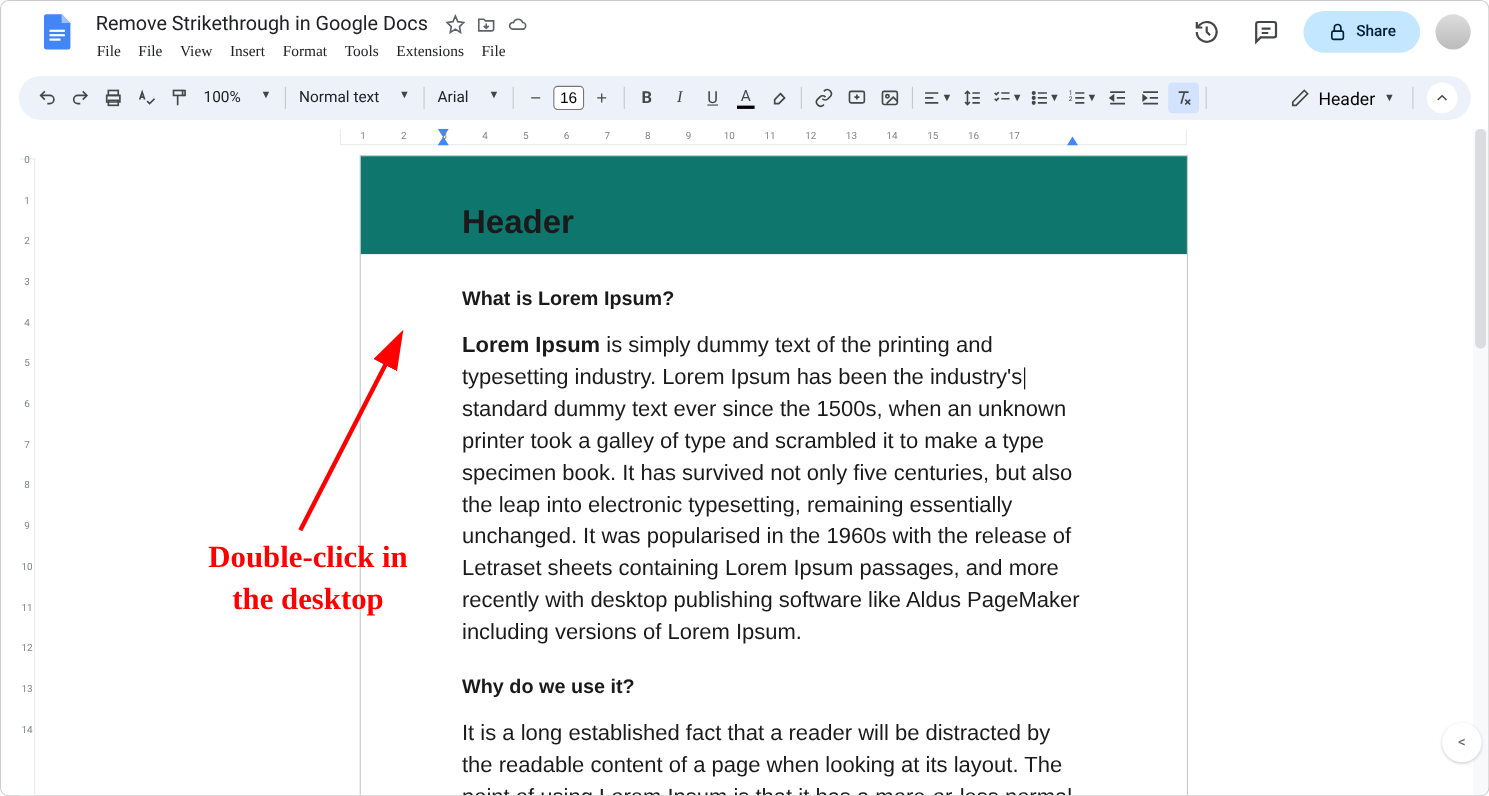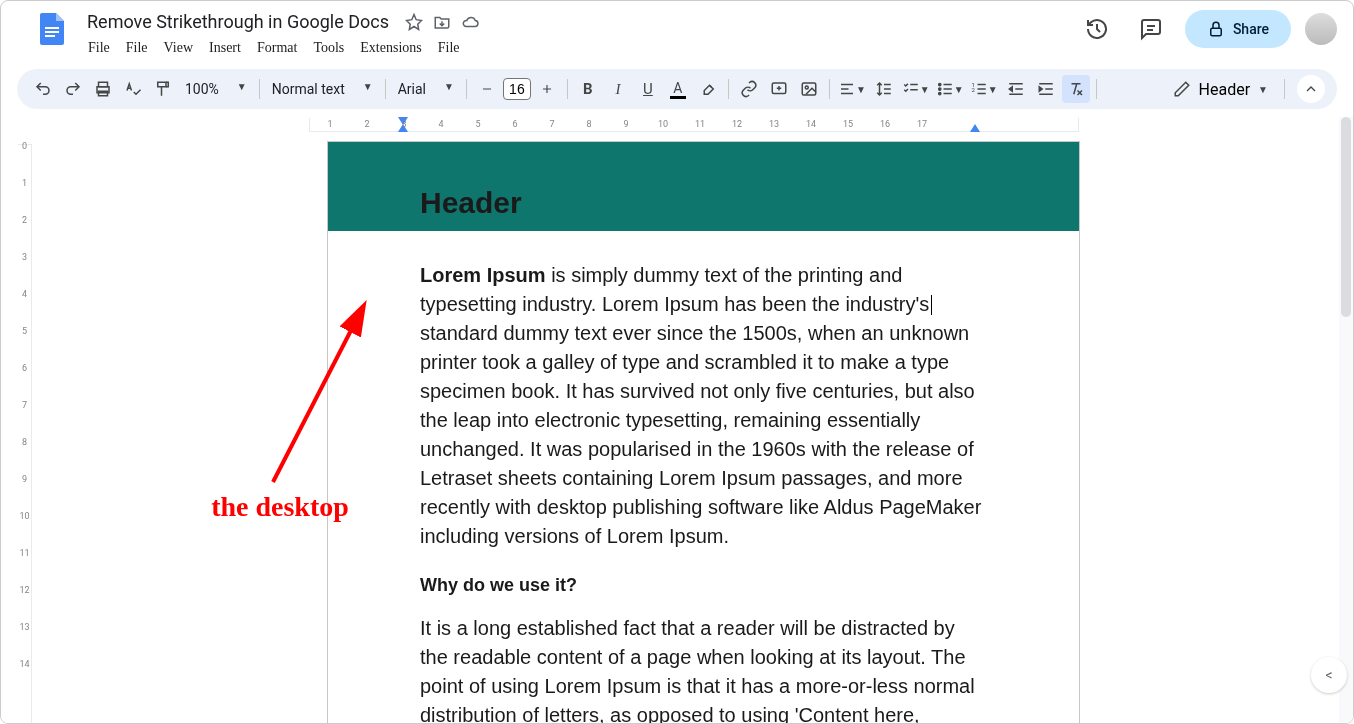--- a/index.html
+++ b/index.html
@@ -382,37 +382,39 @@
           <span class="hrule-num" style="left: 612px;">17</span>
           <span class="hrule-num" style="left: 649px; margin-top: 36px;">18</span>
         </div>
     </div>
 
     <div class="page">
       <div class="page-header-zone">
         <h1>Header</h1>
       </div>
       <div class="page-body">
+        <div class="body-h">What is Lorem Ipsum?</div>
         <div class="body-p">
           <strong>Lorem Ipsum</strong><span> is simply dummy text of the printing and typesetting industry. Lorem Ipsum has been the industry's</span><span class="text-cursor"></span><span> standard dummy text ever since the 1500s, when an unknown printer took a galley of type and scrambled it to make a type specimen book. It has survived not only five centuries, but also the leap into electronic typesetting, remaining essentially unchanged. It was popularised in the 1960s with the release of Letraset sheets containing Lorem Ipsum passages, and more recently with desktop publishing software like Aldus PageMaker including versions of Lorem Ipsum.</span>
         </div>
         <div class="body-h">Why do we use it?</div>
         <div class="body-p">It is a long established fact that a reader will be distracted by the readable content of a page when looking at its layout. The point of using Lorem Ipsum is that it has a more-or-less normal distribution of letters, as opposed to using 'Content here,</div>
       </div>
     </div>
 
     <svg class="arrow-svg annotation" width="160" height="210">
       <defs>
           <marker id="ah" markerWidth="10" markerHeight="10" refX="7" refY="3" orient="auto">
             <path d="M0,0 L0,6 L9,3 z" fill="#ff0000"></path>
           </marker>
         </defs>
       <line x1="30" y1="190" x2="120" y2="15" stroke="#ff0000" stroke-width="4" marker-end="url(#ah)"></line>
     </svg>
     <div class="annotation anno-text">
+      <div>Double-click in</div>
       <div>the desktop</div>
     </div>
 
     <div class="scrollbar-v">
       <div class="scrollbar-thumb"></div>
     </div>
   </div>
 </div>
 
 <div class="side-tools">

